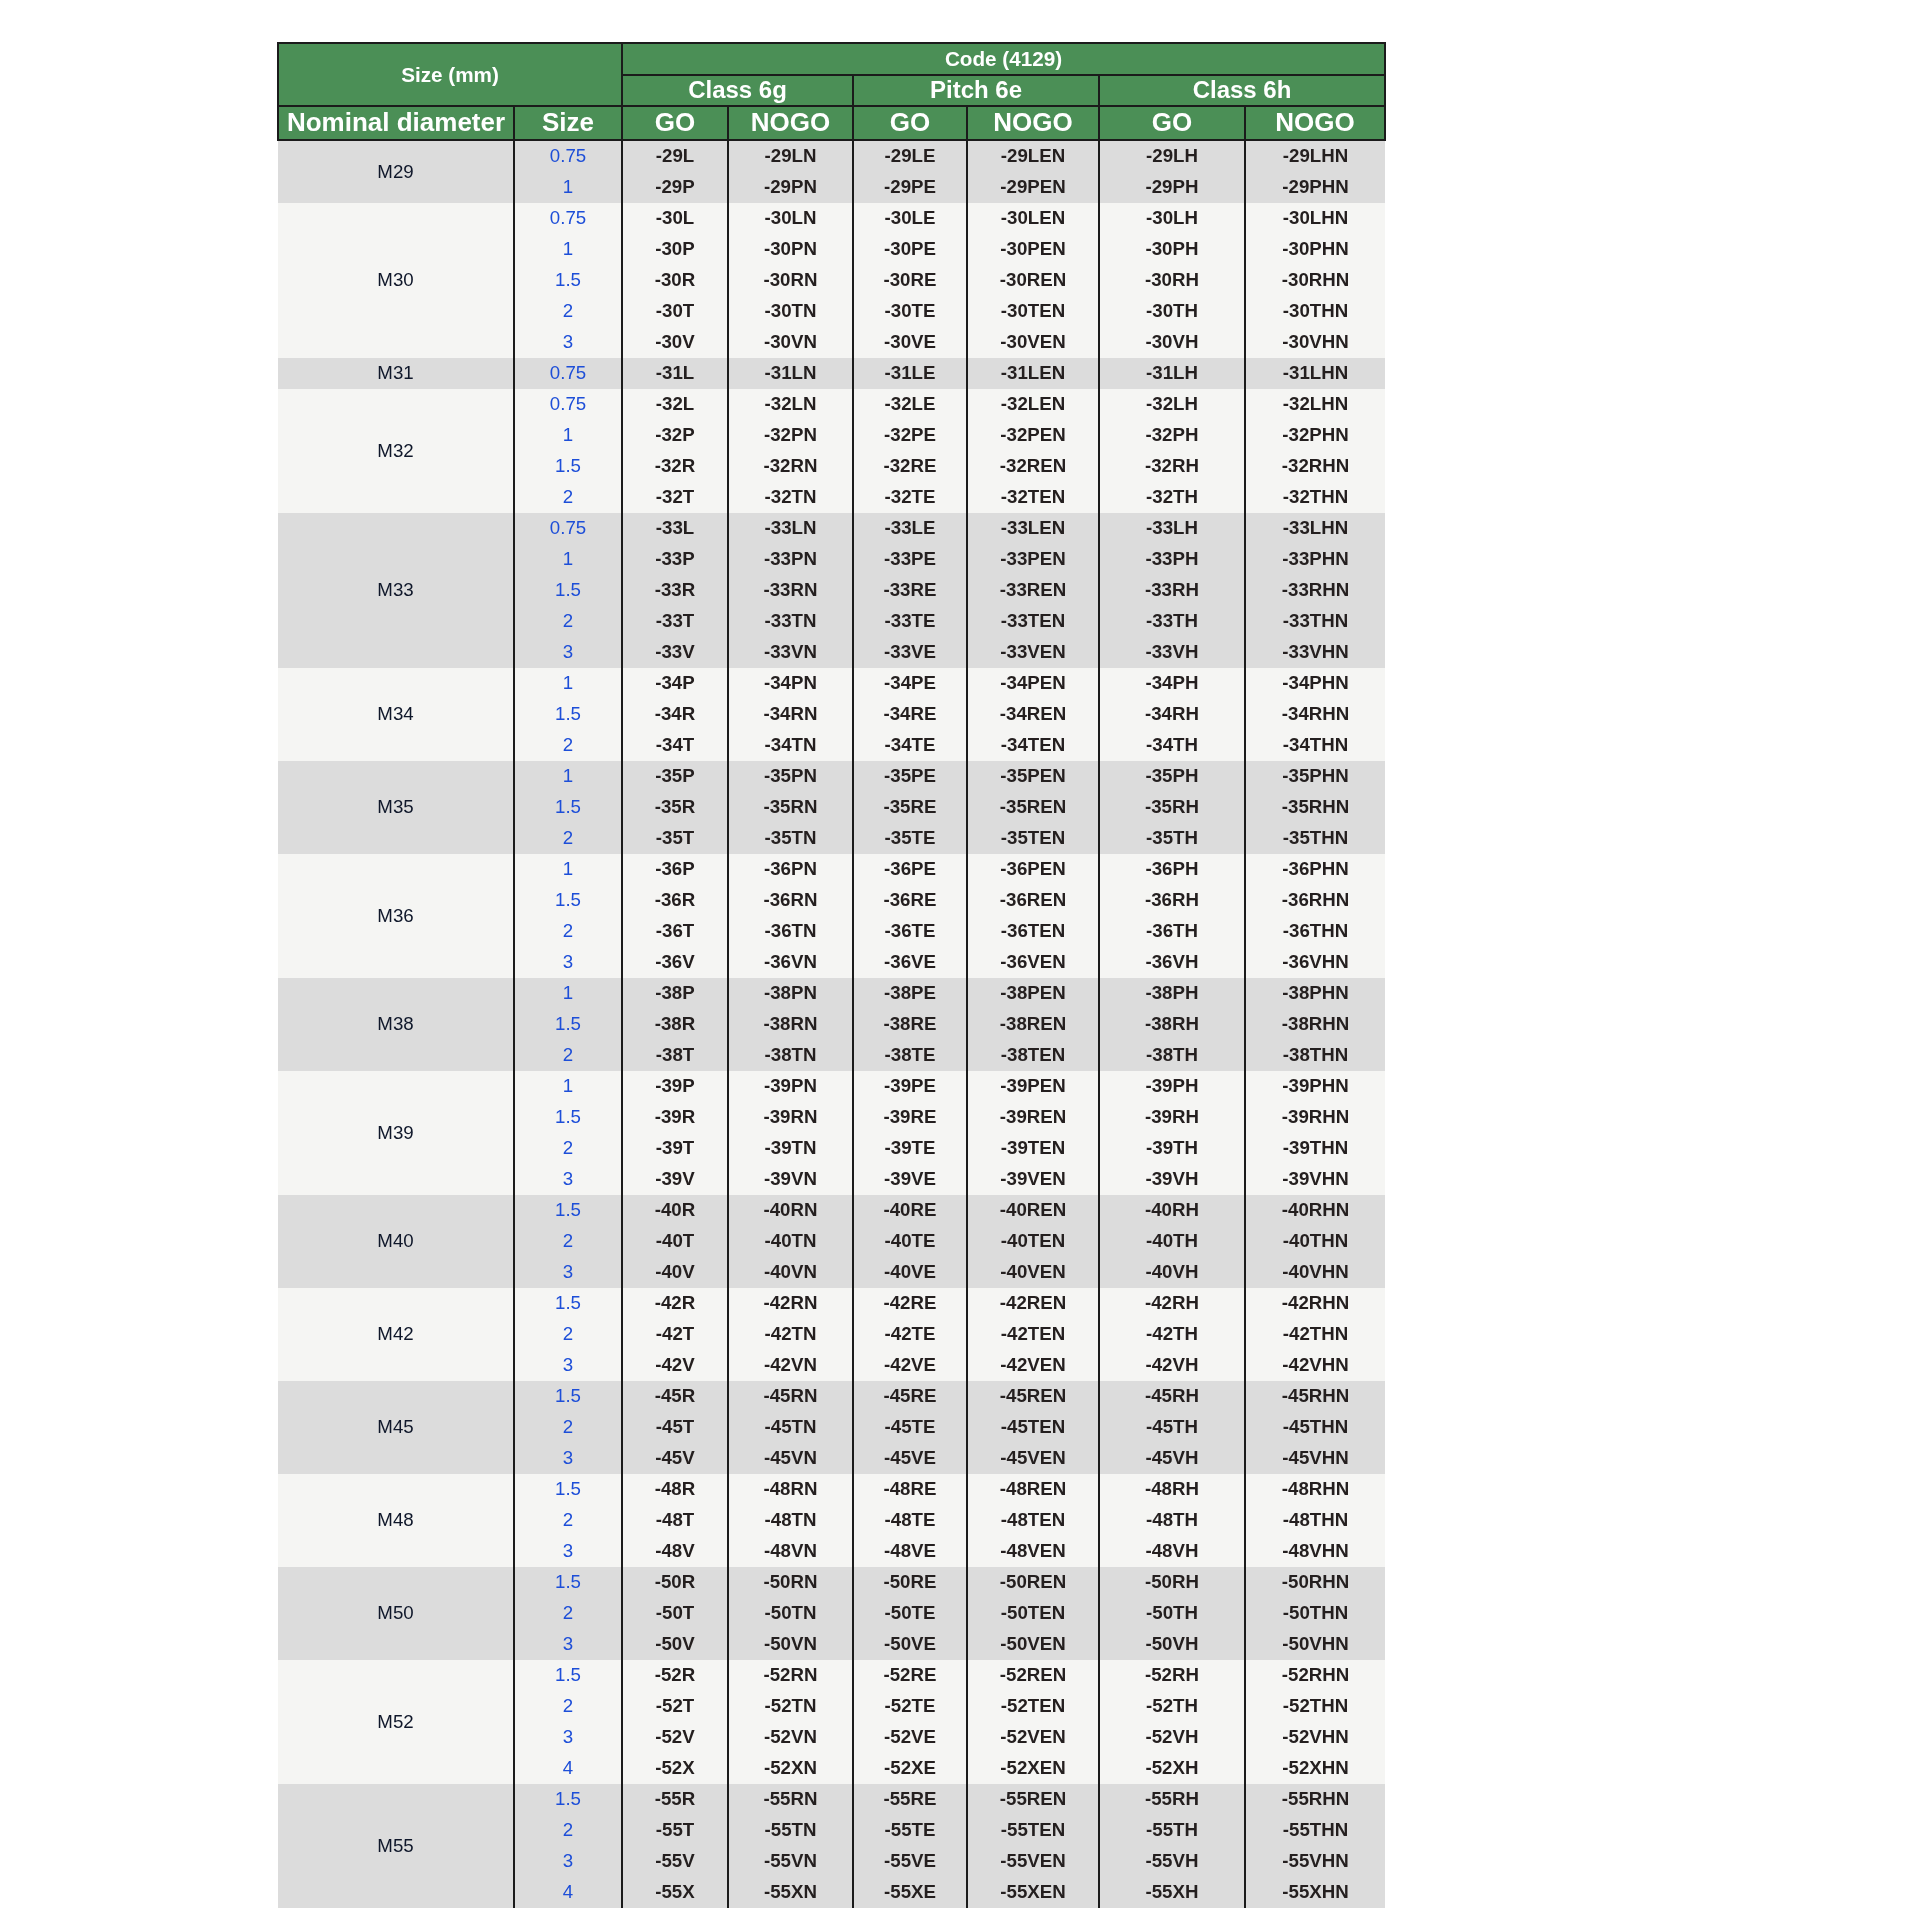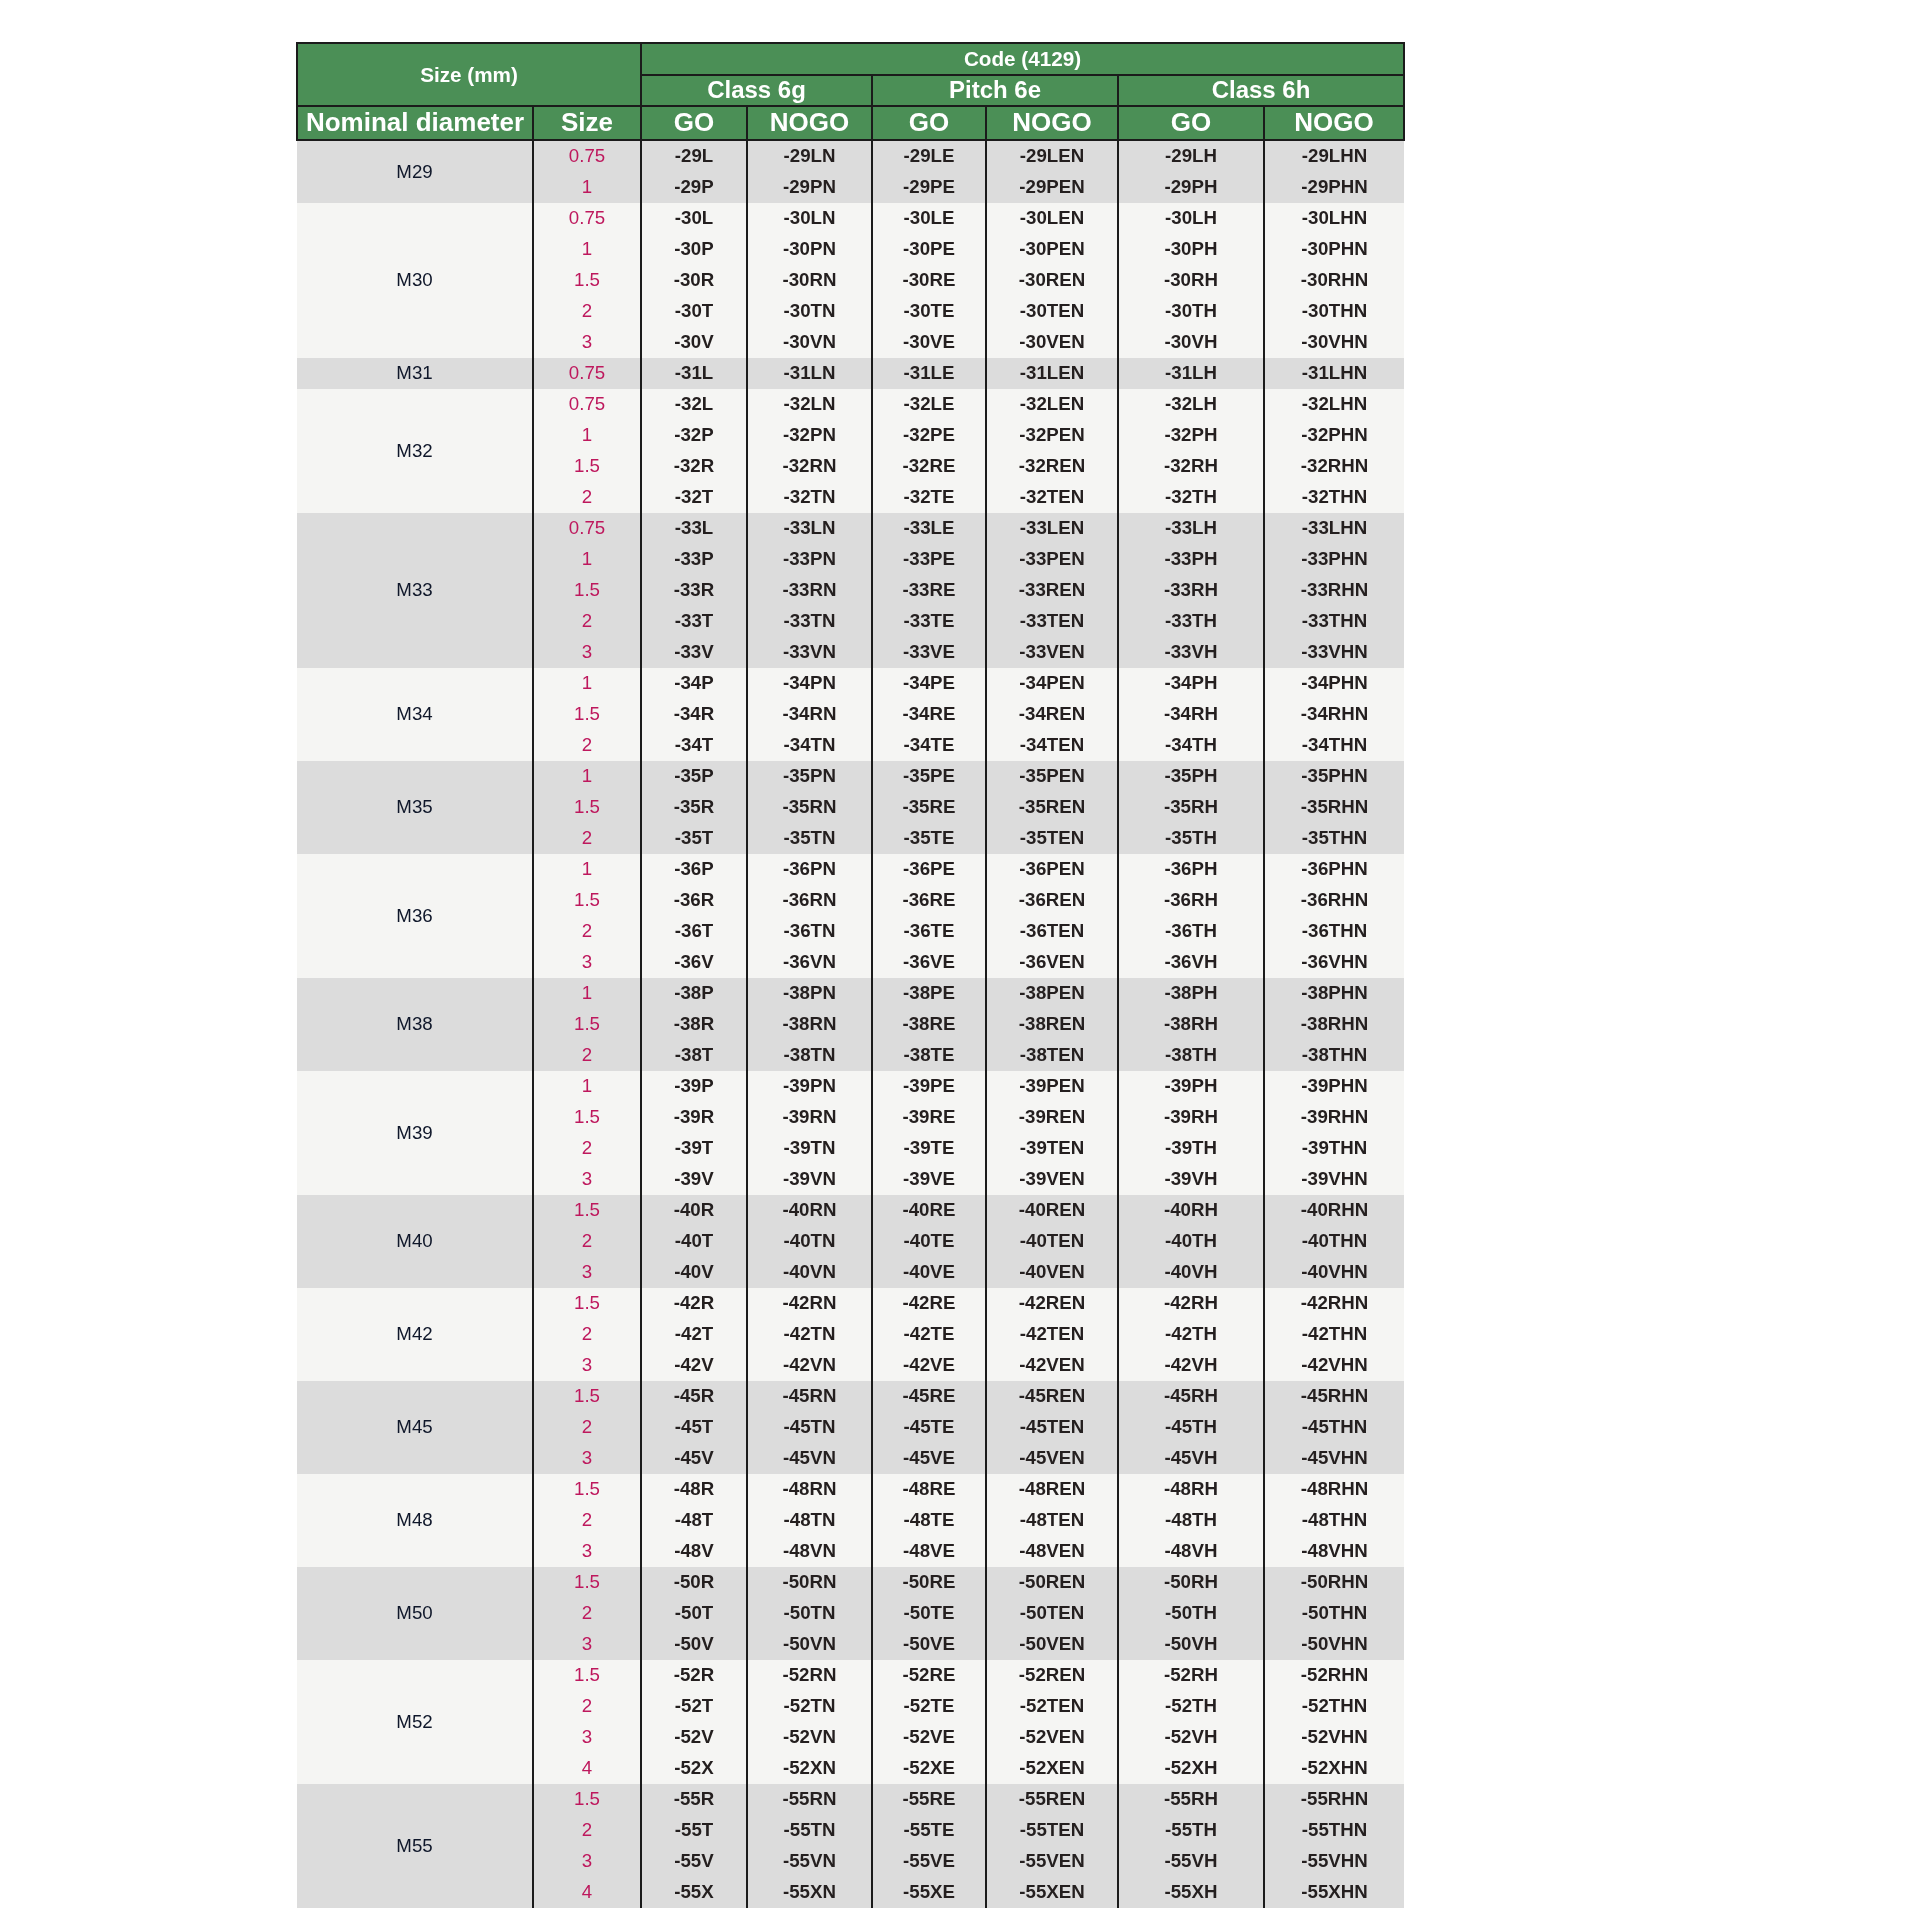--- a/index.html
+++ b/index.html
@@ -12,21 +12,21 @@
   }
   .page {
     position: relative;
     width: 1932px;
     height: 1932px;
     background: #ffffff;
     overflow: hidden;
   }
   table.gauge-table {
     position: absolute;
-    left: 296px;
+    left: 277px;
     top: 42px;
     width: 1108px;
     border-collapse: collapse;
     table-layout: fixed;
   }
   
   .gauge-table th {
     background: #4b8f56;
     color: #ffffff;
     font-weight: bold;
@@ -42,21 +42,21 @@
   .gauge-table td {
     padding: 0;
     height: 31px;
     text-align: center;
     vertical-align: middle;
     font-size: 18.7px;
     border: none;
   }
   .gauge-table td.size  { color: #0f172a; font-weight: normal; }
   .gauge-table td.pitch {
-    color: #be185d;
+    color: #1d4ed8;
     font-weight: normal;
     border-left: 2px solid #1b1b1b;
     border-right: 2px solid #1b1b1b;
   }
   .gauge-table td.code {
     color: #241f1f;
     font-weight: bold;
     border-left: 2px solid #1b1b1b;
   }
   tr.shaded td { background: #dcdcdc; }

